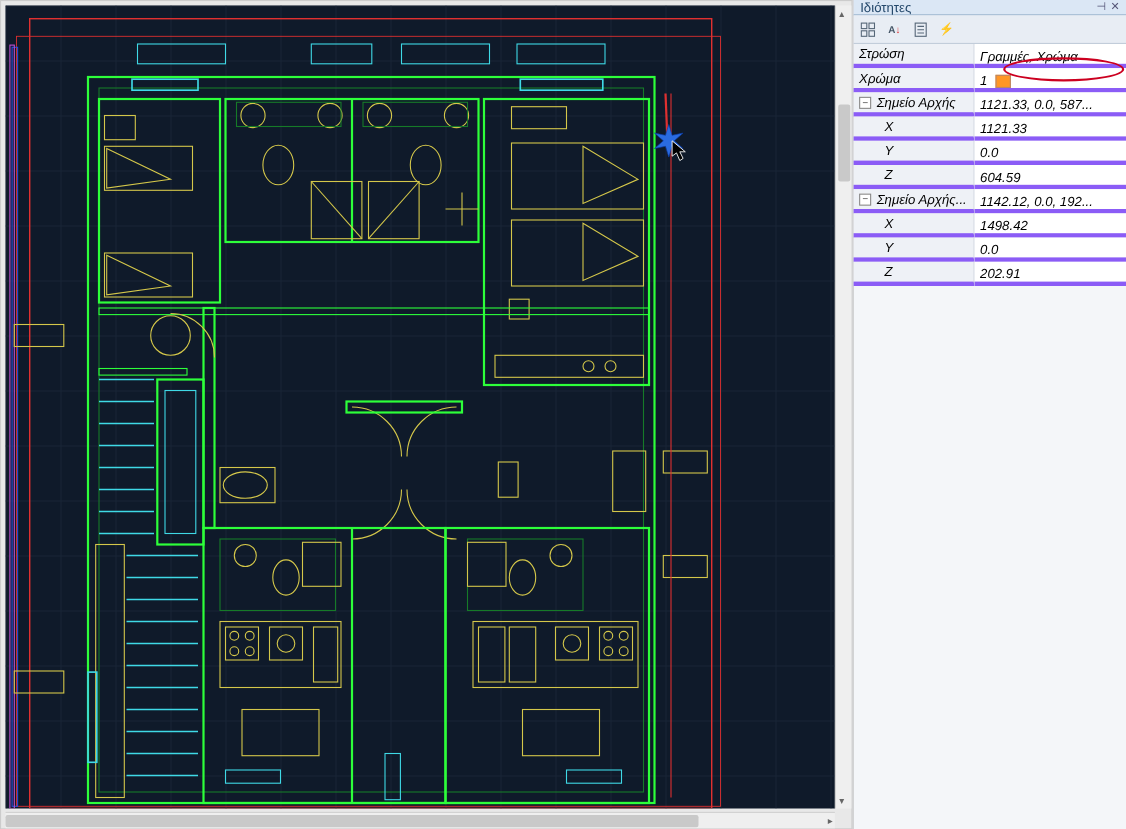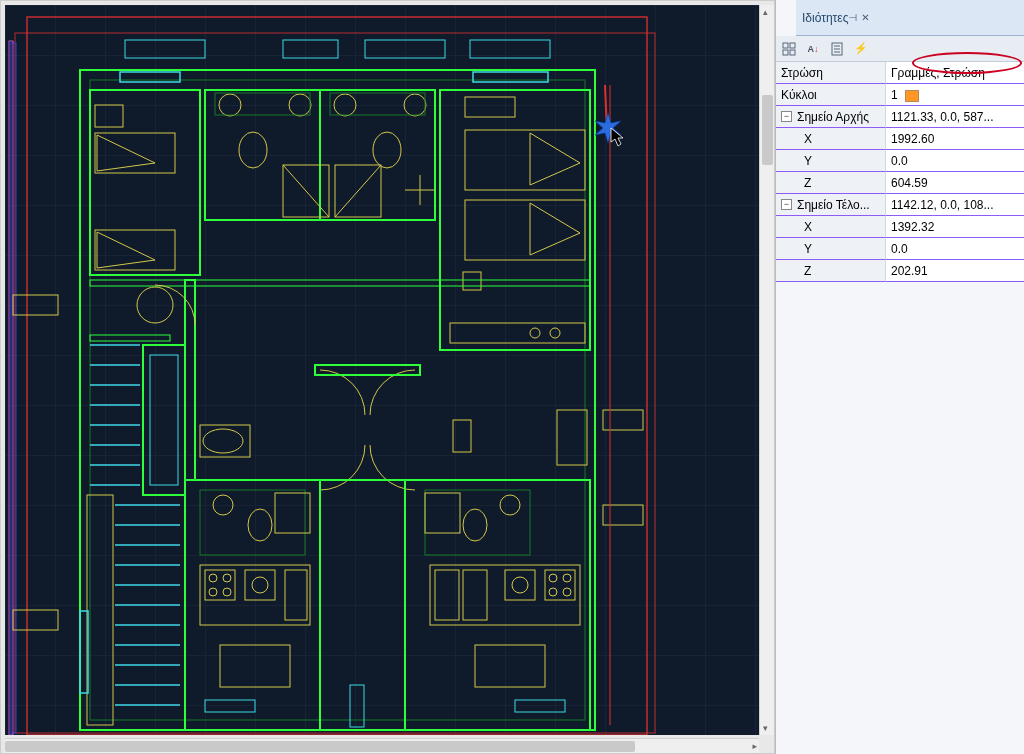--- a/index.html
+++ b/index.html
@@ -97,28 +97,27 @@
   .props-panel {
     flex: 1;
     background: #f4f6f9;
     border-left: 1px solid #bbb;
     display: flex;
     flex-direction: column;
   }
   .props-title {
     background: #dbe7f5;
     border-bottom: 1px solid #99b3cc;
-    height: 36px;
+    height: 14px;
     line-height: 22px;
     padding: 0 6px;
     display: flex;
-    justify-content: flex-start;
+    justify-content: space-between;
     align-items: center;
     color: #24486b;
-    margin-left: 20px;
   }
   .props-title .buttons { display: flex; gap: 4px; }
   .props-title .buttons span { font-size: 10px; color: #557; cursor: default; }
   .props-toolbar {
     background: #e8edf4;
     border-bottom: 1px solid #c2cdda;
     height: 26px;
     display: flex;
     align-items: center;
     padding: 0 4px;
@@ -135,28 +134,29 @@
     border: 1px solid transparent;
   }
   .lightning { color: #e6a11a; font-size: 14px; }
   .props-grid {
     display: grid;
     grid-template-columns: 110px 1fr;
     font-size: 12px;
   }
   .pg-row { display: contents; }
   .pg-label, .pg-value {
-    border-bottom: 1px solid #8b5cf6;
+    border-bottom: 4px solid #8b5cf6;
     padding: 2px 5px;
     height: 22px;
     line-height: 18px;
     overflow: hidden;
     white-space: nowrap;
     text-overflow: ellipsis;
     background: #fff;
+    font-style: italic;
   }
   .pg-label { background: #eef1f6; border-right: 1px solid #d1d7e0; display: flex; align-items: center; gap: 3px; }
   .pg-indent { padding-left: 28px; }
   .expander {
     width: 11px; height: 11px; border: 1px solid #888;
     background: #fff;
     display: inline-flex; align-items: center; justify-content: center;
     font-size: 9px; line-height: 9px; margin-right: 2px;
     color: #444;
   }
@@ -401,58 +401,58 @@
             <line x1="4" y1="7" x2="10" y2="7" stroke="#567"></line>
             <line x1="4" y1="10" x2="10" y2="10" stroke="#567"></line>
           </svg>
       </span>
       <span class="tbtn lightning">⚡</span>
     </div>
 
     <div class="props-grid">
       <div class="pg-row">
         <div class="pg-label">Στρώση</div>
-        <div class="pg-value">Γραμμές, Στρώση</div>
-      </div>
-      <div class="pg-row">
-        <div class="pg-label">Κύκλοι</div>
+        <div class="pg-value">Γραμμές, Χρώμα</div>
+      </div>
+      <div class="pg-row">
+        <div class="pg-label">Χρώμα</div>
         <div class="pg-value">
           <span>1</span>
           <span class="color-swatch"></span>
         </div>
       </div>
       <div class="pg-row">
         <div class="pg-label">
           <span class="expander">−</span>
           <span>Σημείο Αρχής</span>
         </div>
         <div class="pg-value">1121.33, 0.0, 587...</div>
       </div>
       <div class="pg-row">
         <div class="pg-label pg-indent">X</div>
-        <div class="pg-value">1992.60</div>
+        <div class="pg-value">1121.33</div>
       </div>
       <div class="pg-row">
         <div class="pg-label pg-indent">Y</div>
         <div class="pg-value">0.0</div>
       </div>
       <div class="pg-row">
         <div class="pg-label pg-indent">Z</div>
         <div class="pg-value">604.59</div>
       </div>
       <div class="pg-row">
         <div class="pg-label">
           <span class="expander">−</span>
-          <span>Σημείο Τέλο...</span>
+          <span>Σημείο Αρχής...</span>
         </div>
-        <div class="pg-value">1142.12, 0.0, 108...</div>
+        <div class="pg-value">1142.12, 0.0, 192...</div>
       </div>
       <div class="pg-row">
         <div class="pg-label pg-indent">X</div>
-        <div class="pg-value">1392.32</div>
+        <div class="pg-value">1498.42</div>
       </div>
       <div class="pg-row">
         <div class="pg-label pg-indent">Y</div>
         <div class="pg-value">0.0</div>
       </div>
       <div class="pg-row">
         <div class="pg-label pg-indent">Z</div>
         <div class="pg-value">202.91</div>
       </div>
     </div>

